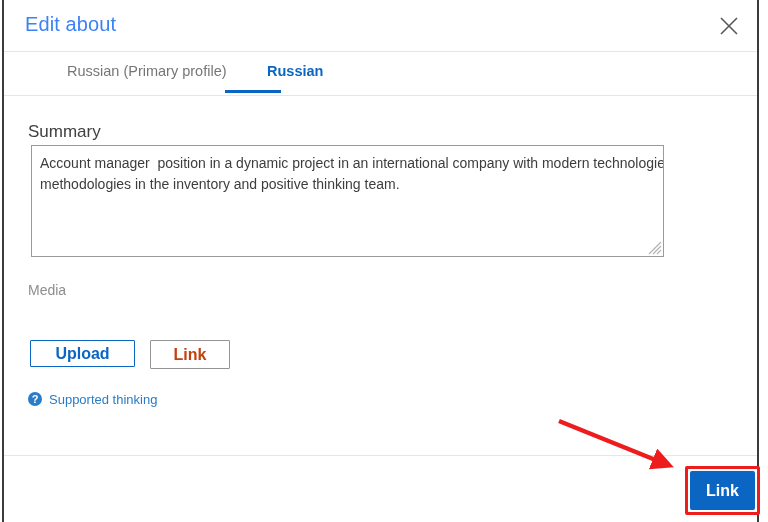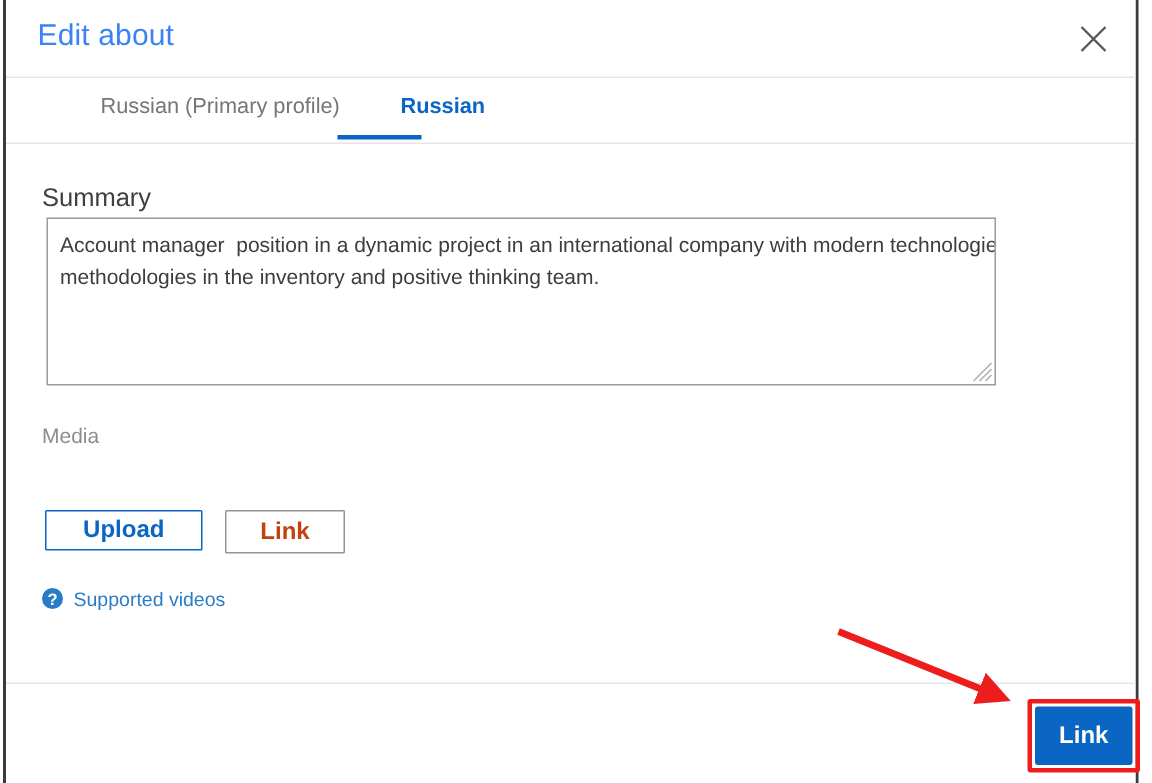--- a/index.html
+++ b/index.html
@@ -281,21 +281,21 @@
     <div class="btn btn-upload">Upload</div>
     <div class="btn btn-link">Link</div>
 
     <div class="supported">
       <span class="help-icon">
         <svg width="16" height="16" viewBox="0 0 16 16">
           <circle cx="8" cy="8" r="7" fill="#2a7cc7"></circle>
           <text x="8" y="12" text-anchor="middle" font-size="11" font-family="Liberation Sans, sans-serif" font-weight="700" fill="#ffffff">?</text>
         </svg>
       </span>
-      <span class="supported-text">Supported videos</span>
+      <span class="supported-text">Supported thinking</span>
     </div>
 
     <div class="footer-divider"></div>
     <div class="save-highlight"></div>
     <button class="btn-save">Link</button>
   </div>
 
   <svg class="arrow-layer" viewBox="0 0 768 522" width="768" height="522">
     <defs>
       <marker id="arrowhead" markerWidth="5" markerHeight="5" refX="3.6" refY="2.5" orient="auto">

